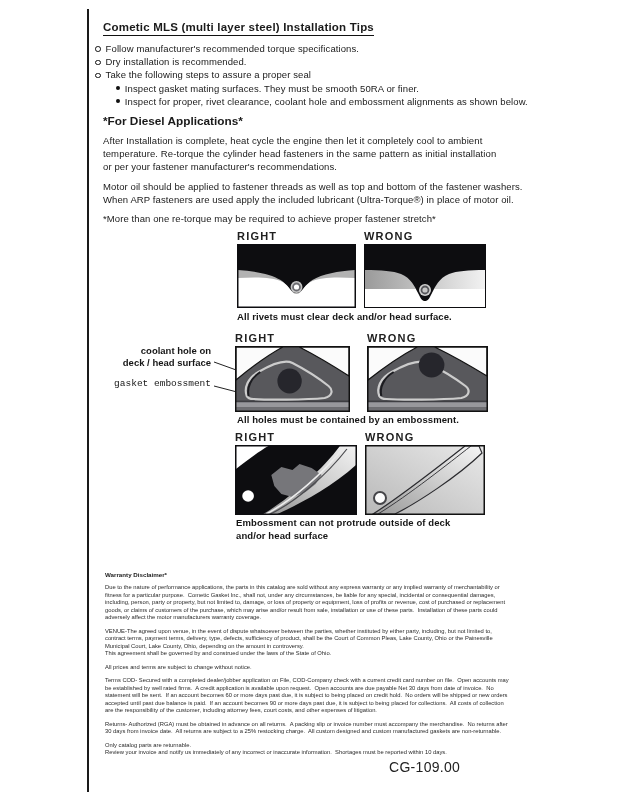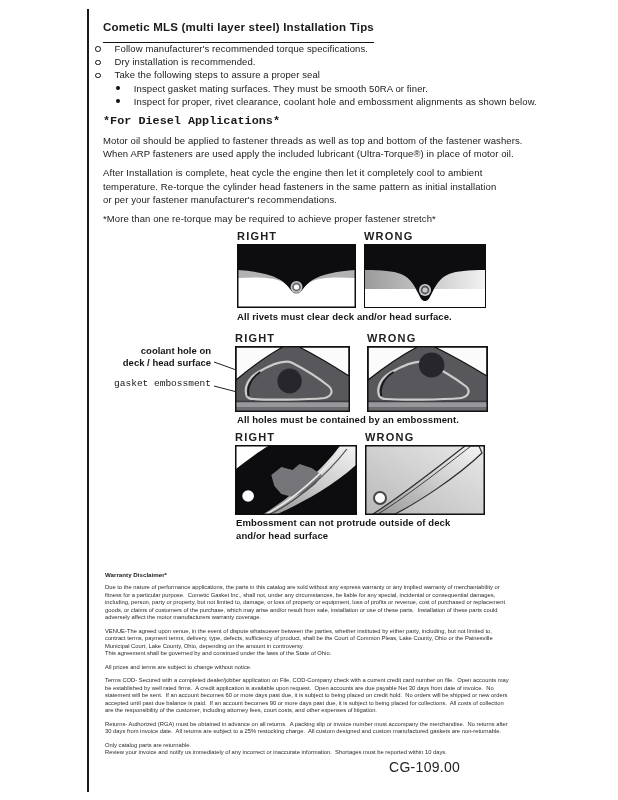--- a/index.html
+++ b/index.html
@@ -7,32 +7,32 @@
     width:618px;height:800px;background:#ffffff;position:relative;overflow:hidden;
     font-family:"Liberation Sans","DejaVu Sans",sans-serif;color:#1a1a1a;
     -webkit-font-smoothing:antialiased;
   }
   .abs{position:absolute;}
   
   .page-rule{left:87px;top:9px;width:1.5px;height:783px;background:#1a1a1a;}
   
   .doc-title{
     left:103px;top:21px;font-size:11.5px;font-weight:bold;letter-spacing:.2px;
-    border-bottom:1.5px solid #111;padding-bottom:9px;display:inline-block;white-space:nowrap;
+    border-bottom:1.5px solid #111;padding-bottom:2px;display:inline-block;white-space:nowrap;
   }
   
   .tips{left:95px;top:42px;width:470px;font-size:9.5px;line-height:13.2px;letter-spacing:.1px;}
-  .tip-row{display:flex;align-items:flex-start;gap:14px;}
+  .tip-row{display:flex;align-items:flex-start;gap:5px;}
   .tip-row.sub{margin-left:21px;}
   .marker-o{width:3.6px;height:3.6px;border:1px solid #111;border-radius:50%;flex:0 0 auto;margin-top:4.4px;}
   .marker-f{width:3.8px;height:3.8px;background:#111;border-radius:50%;flex:0 0 auto;margin-top:4.4px;}
   .tip-text{white-space:nowrap;}
   
   .diesel{left:103px;top:114px;width:475px;}
-  .diesel h2{margin:0 0 6px 0;font-size:11.8px;font-weight:bold;font-family:Liberation Mono, monospace;}
+  .diesel h2{margin:0 0 6px 0;font-size:11.8px;font-weight:bold;}
   .diesel p{margin:0 0 6px 0;font-size:9.5px;line-height:13.2px;letter-spacing:.1px;white-space:pre-wrap;}
   
   .dg-head{font-size:11px;font-weight:700;letter-spacing:1.2px;color:#202020;white-space:nowrap;}
   .dg-caption{font-size:9.5px;font-weight:700;color:#161616;letter-spacing:.1px;white-space:pre-line;line-height:12.5px;}
   .panel{display:block;}
   
   .callout{font-size:9.5px;line-height:11.5px;text-align:right;white-space:pre-line;color:#161616;}
   
   .disclaimer{left:105px;top:571px;width:452px;}
   .disclaimer h3{margin:0 0 6px 0;font-size:6.2px;font-weight:bold;}
@@ -64,25 +64,25 @@
     <span class="tip-text">Inspect gasket mating surfaces.  They must be smooth 50RA or finer.</span>
   </div>
   <div class="tip-row sub">
     <span class="marker-f"></span>
     <span class="tip-text">Inspect for proper, rivet clearance, coolant hole and embossment alignments as shown below.</span>
   </div>
 </div>
 
 <div class="abs diesel">
   <h2>*For Diesel Applications*</h2>
-  <p>Motor oil should be applied to fastener threads as well as top and bottom of the fastener washers.
-When ARP fasteners are used apply the included lubricant (Ultra-Torque®) in place of motor oil.</p>
   <p>After Installation is complete, heat cycle the engine then let it completely cool to ambient
 temperature. Re-torque the cylinder head fasteners in the same pattern as initial installation
 or per your fastener manufacturer's recommendations.</p>
+  <p>Motor oil should be applied to fastener threads as well as top and bottom of the fastener washers.
+When ARP fasteners are used apply the included lubricant (Ultra-Torque®) in place of motor oil.</p>
   <p>*More than one re-torque may be required to achieve proper fastener stretch*</p>
 </div>
 
 <div class="abs dg-head" style="left:237px;top:230px;width:119px;">RIGHT</div>
 <div class="abs dg-head" style="left:364px;top:230px;width:122px;">WRONG</div>
 
 <svg class="abs panel" style="left:237px;top:244px;" width="119" height="64" viewBox="0 0 120 64" preserveAspectRatio="none">
   <rect x="0" y="0" width="120" height="64" fill="#0d0d10"></rect>
   <path d="M1,26 C18,27 34,30 44,36 C52,41 54,49 60,49 C66,49 68,41 76,36 C86,30 102,27 119,26 L119,63 L1,63 Z" fill="#b2b2b2"></path>
   <path d="M1,34 C20,33 36,33 46,38 C53,42 55,50 60,50 C65,50 67,42 74,38 C84,33 100,33 119,34 L119,63 L1,63 Z" fill="#ffffff"></path>

